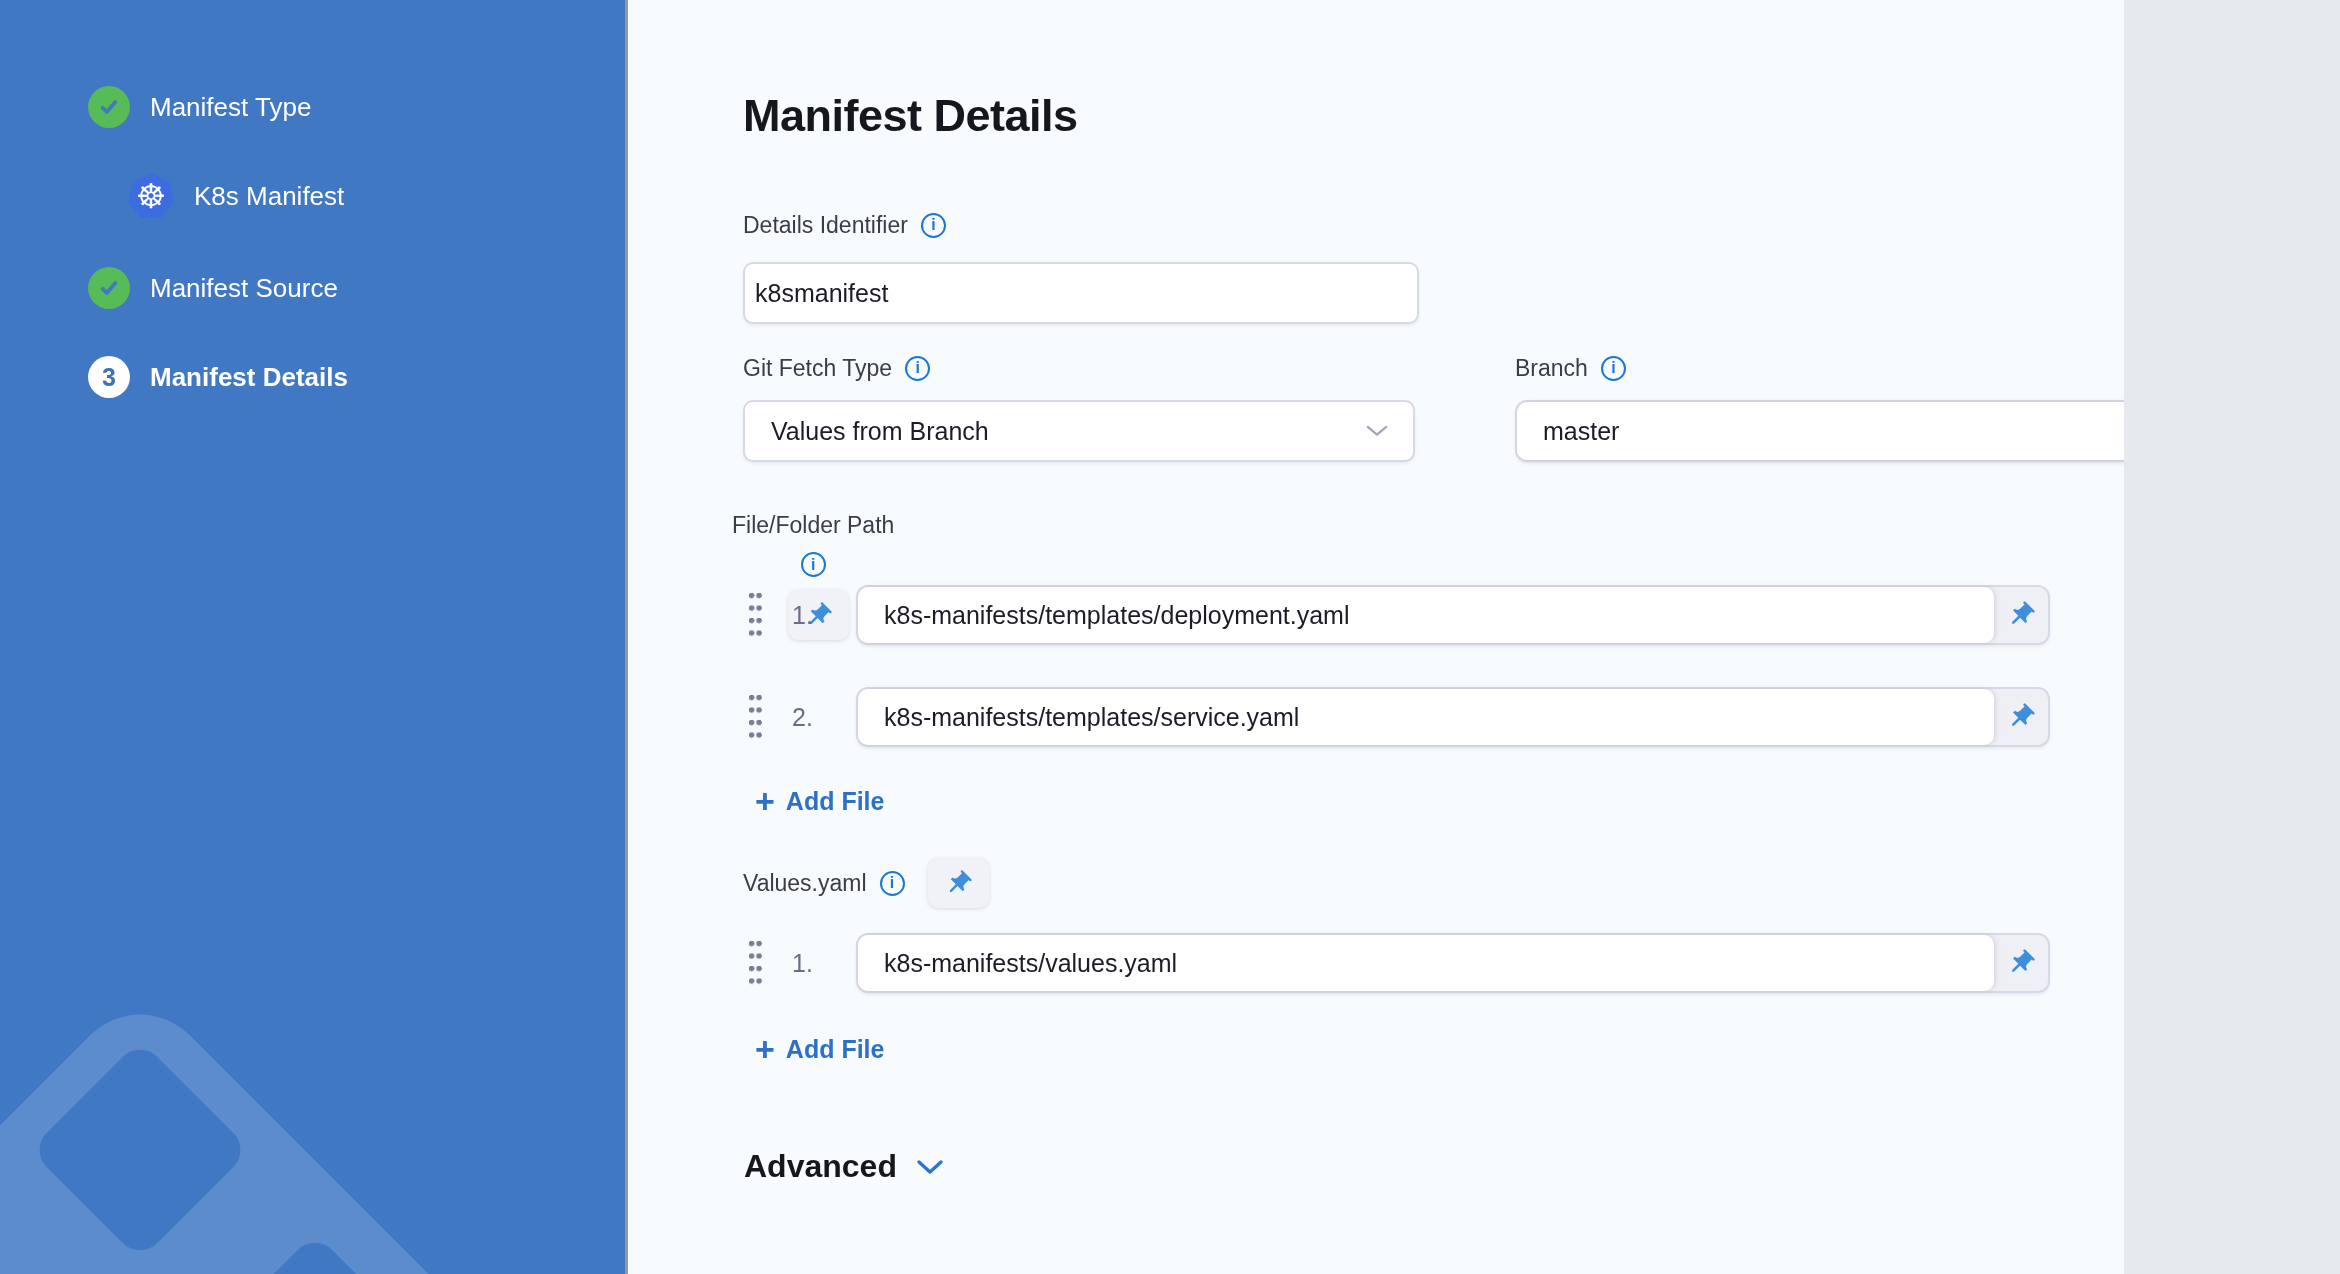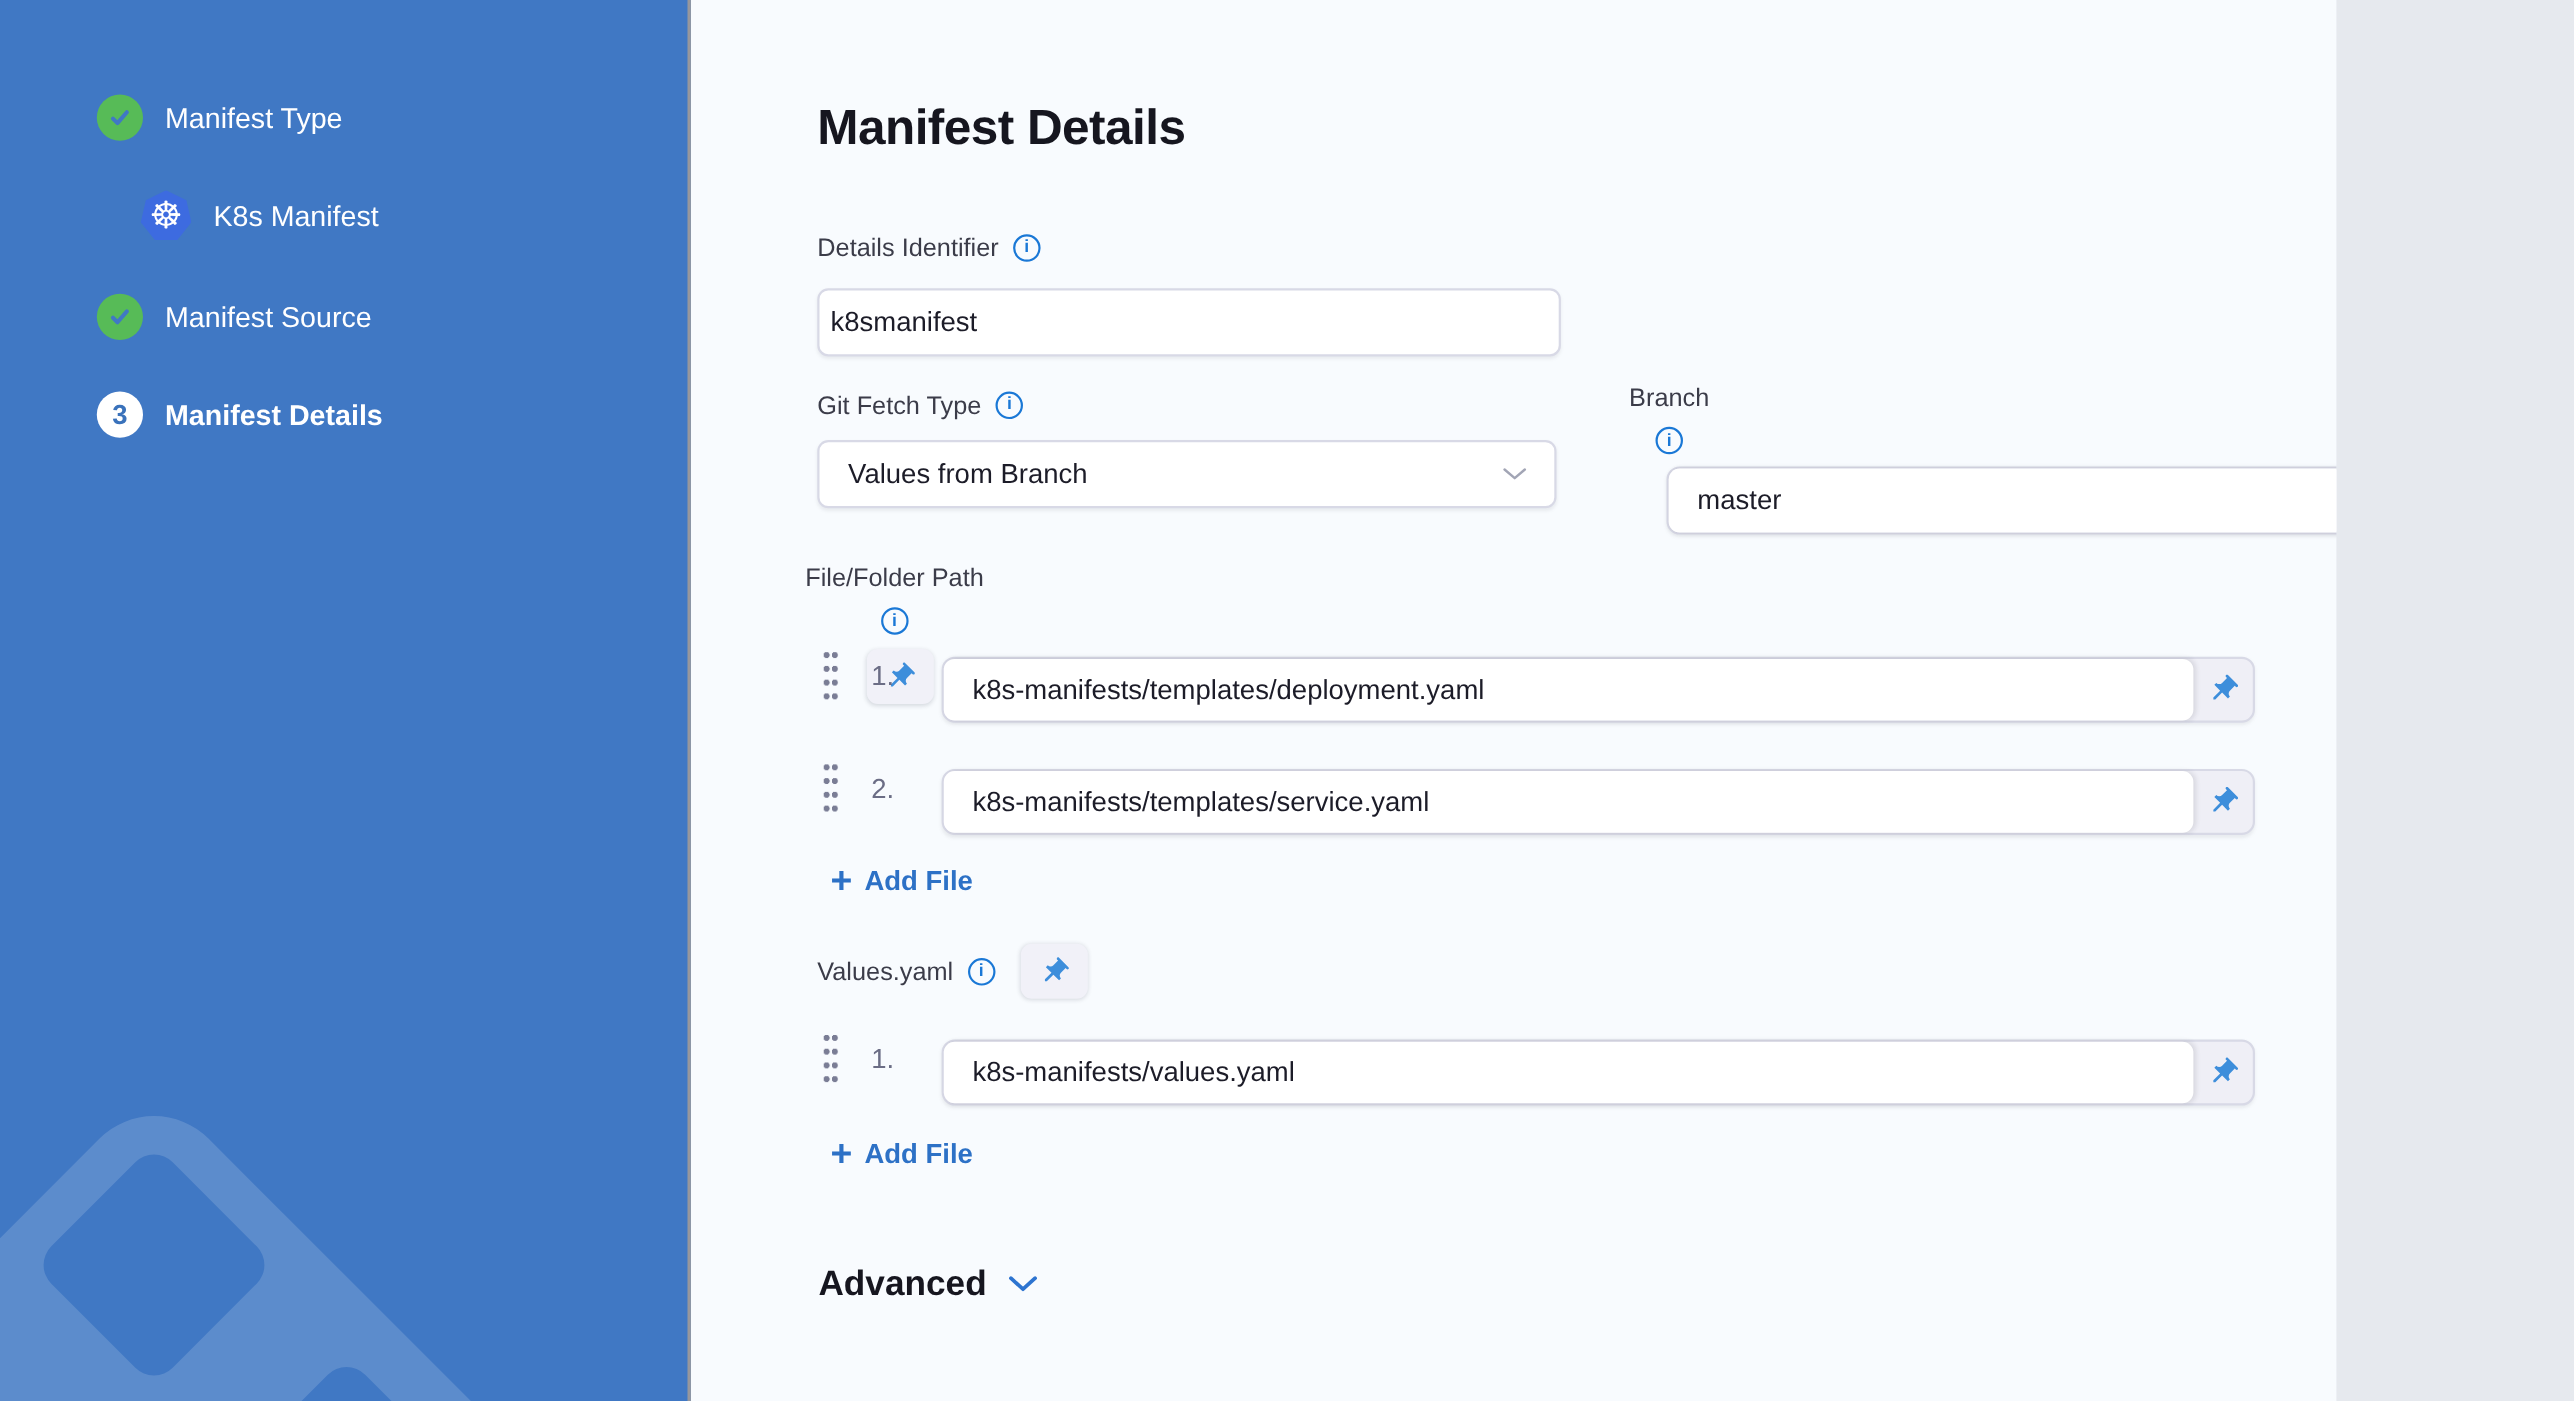--- a/index.html
+++ b/index.html
@@ -30,21 +30,21 @@
   .field-label { font-size:23px; color:#3b3c49; white-space:nowrap; }
   .info-icon { width:25px; height:25px; border:2px solid #1a78d6; border-radius:50%; color:#1a78d6; font-size:16px; font-weight:700;
     display:flex; align-items:center; justify-content:center; cursor:pointer; flex:none; }
 
   .text-input { position:absolute; height:62px; border:2px solid #d8d9e6; border-radius:10px; background:#fff; font-size:25px; color:#1c1c28;
     padding:0 10px; box-shadow:0 2px 3px rgba(96,97,112,0.10); outline:none; }
 
   .select-box { position:absolute; height:62px; border:2px solid #d8d9e6; border-radius:10px; background:#fff; display:flex; align-items:center;
     justify-content:space-between; padding:0 24px 0 26px; font-size:25px; color:#1c1c28; cursor:pointer; box-shadow:0 2px 3px rgba(96,97,112,0.10); }
 
-  .pin-wrap { position:absolute; display:flex; border:2px solid #d8d9e6; border-radius:12px; background:#efeff6; box-shadow:0 2px 3px rgba(96,97,112,0.10);margin-top:24px; }
+  .pin-wrap { position:absolute; display:flex; border:2px solid #d8d9e6; border-radius:12px; background:#efeff6; box-shadow:0 2px 3px rgba(96,97,112,0.10); }
   .pin-wrap input { flex:1; border:none; border-radius:10px; background:#fff; font-size:25px; color:#1c1c28; padding:0 26px; outline:none;
     box-shadow:2px 0 5px rgba(40,41,61,0.12); min-width:0; }
   .pin-zone { width:54px; display:flex; align-items:center; justify-content:center; cursor:pointer; flex:none; }
 
   .pin-button { width:61px; height:50px; border:none; border-radius:10px; background:#f1f1f8; box-shadow:0 1px 4px rgba(40,41,61,0.16);
     display:flex; align-items:center; justify-content:center; cursor:pointer; flex:none; }
 
   .path-row { position:absolute; left:112px; height:60px; display:flex; align-items:center; }
   .drag-handle { width:14px; height:46px; margin-left:8px; cursor:grab;
     background-image:radial-gradient(circle at 3.5px 3.5px, #7a7d95 2.6px, transparent 3px); background-size:7.5px 12.5px; }
@@ -118,21 +118,21 @@
       <span class="field-label">Git Fetch Type</span>
       <span class="info-icon">i</span>
     </div>
     <div class="select-box" style="left:115px; top:400px; width:672px;">
       <span>Values from Branch</span>
       <svg width="24" height="14" viewBox="0 0 26 14">
           <polyline points="3,2.5 13,11 23,2.5" fill="none" stroke="#a2a5b5" stroke-width="2.4" stroke-linecap="round" stroke-linejoin="round"></polyline>
         </svg>
     </div>
 
-    <div class="lbl-row" style="left:853px; top:348px; height:40px;flex-direction:column;">
+    <div class="lbl-row" style="left:887px; top:348px; height:40px;">
       <span class="field-label">Branch</span>
       <span class="info-icon">i</span>
     </div>
     <div class="pin-wrap" style="left:887px; top:400px; width:676px; height:62px;">
       <input value="master" style="">
       <span class="pin-zone">
         <svg width="30" height="30" viewBox="0 0 24 24">
             <path transform="rotate(45 12 12)" fill="#3d8edb" d="M16 9V4h1c.55 0 1-.45 1-1s-.45-1-1-1H7c-.55 0-1 .45-1 1s.45 1 1 1h1v5c0 1.66-1.34 3-3 3v2h5.97v7l1 1 1-1v-7H19v-2c-1.66 0-3-1.34-3-3z"></path>
           </svg>
       </span>

